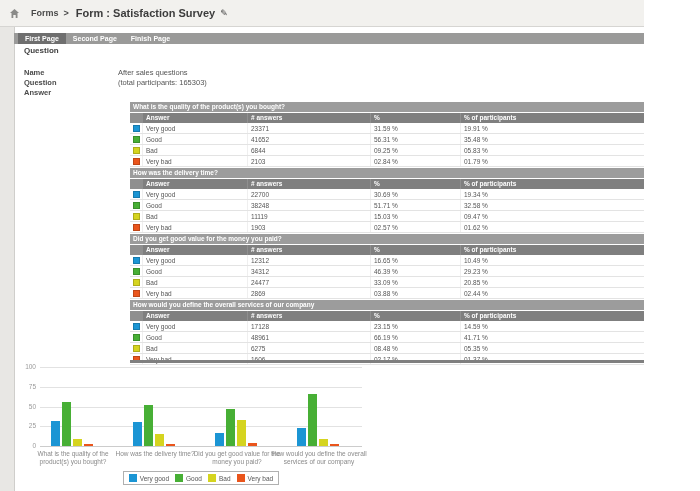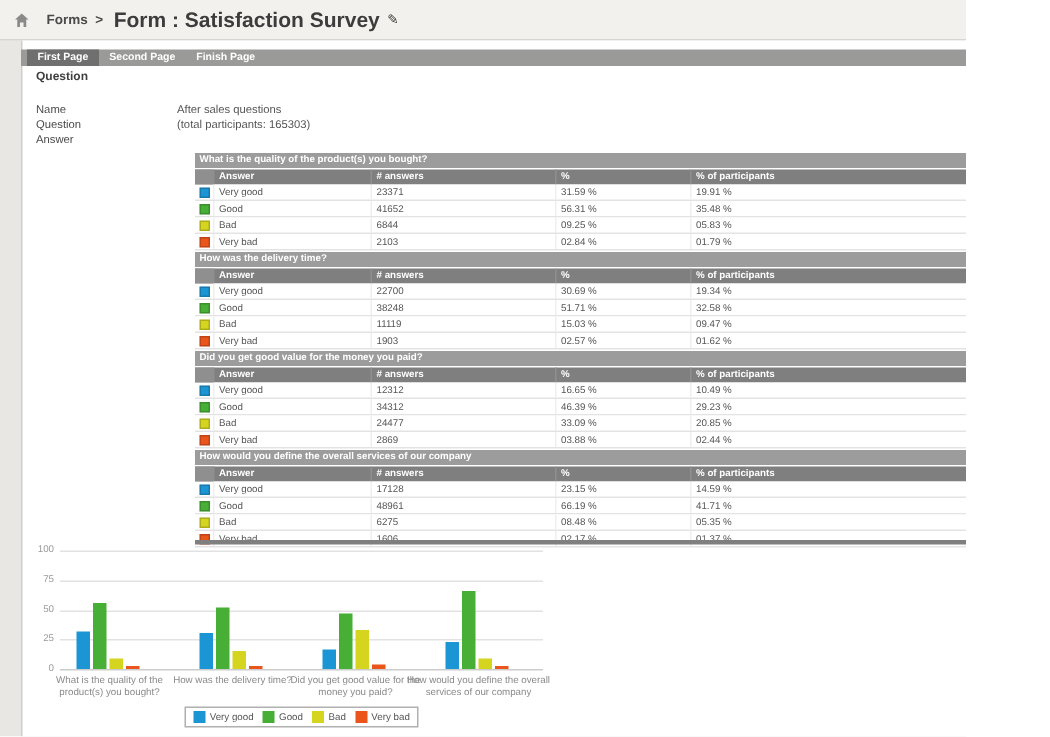--- a/index.html
+++ b/index.html
@@ -4,37 +4,37 @@
 <style>
   html,body{margin:0;padding:0;}
   .screen{position:relative;width:644px;height:491px;background:#e8e7e4;
     font-family:"Liberation Sans",sans-serif;overflow:hidden;}
   
   .topbar{position:absolute;left:0;top:0;width:700px;height:26px;background:#f2f1ee;
     border-bottom:1px solid #d6d5d2;display:flex;align-items:center;}
   .home{margin-left:9px;display:inline-flex;}
   .crumb-link{margin-left:11px;font-size:9px;font-weight:bold;color:#4a4a4a;cursor:pointer;}
   .crumb-sep{margin-left:5px;font-size:9px;font-weight:bold;color:#4a4a4a;}
-  .crumb-title{margin-left:7px;font-size:14px;font-weight:bold;color:#3c3c3c;}
+  .crumb-title{margin-left:7px;font-size:11px;font-weight:bold;color:#3c3c3c;}
   .pencil{margin-left:5px;font-size:9px;color:#3c3c3c;cursor:pointer;line-height:9px;}
   
   .card{position:absolute;left:14px;top:27px;width:683px;height:464px;background:#ffffff;
     border-left:1px solid #cfcecb;border-right:1px solid #cfcecb;}
   
   .tabbar{position:absolute;left:14px;top:33px;width:683px;height:11px;background:#9a9a99;
     display:flex;align-items:stretch;padding-left:4px;box-sizing:border-box;}
   .tab{font-size:7px;font-weight:bold;color:#ffffff;line-height:11px;padding:0 7px;cursor:pointer;}
   .tab.active{background:#6f6f6f;}
   
   .section-title{position:absolute;left:24px;top:46px;font-size:8px;font-weight:bold;color:#3f3f3f;}
   .print{position:absolute;left:670px;top:44px;cursor:pointer;}
   
   .details{position:absolute;left:24px;top:68px;width:660px;}
   .drow{height:10px;line-height:10px;font-size:7.5px;color:#4a4a4a;position:relative;}
-  .dlabel{font-weight:normal;}
+  .dlabel{font-weight:bold;}
   .dvalue{position:absolute;left:94px;top:0;font-weight:normal;color:#555;}
   
   .tables{position:absolute;left:130px;top:102px;width:564px;}
   .qtable{margin-bottom:1px;}
   .qtitle{height:10px;line-height:10px;background:#9c9c9c;color:#fff;font-size:6.5px;
     font-weight:bold;padding-left:3px;}
   .thead,.trow{display:flex;height:10px;line-height:10px;font-size:6.5px;}
   .thead{background:#7f7f7f;color:#fff;font-weight:bold;margin-top:1px;}
   .trow{height:11px;line-height:11px;color:#555;background:#fff;border-bottom:1px solid #e3e3e3;
     box-sizing:border-box;}

